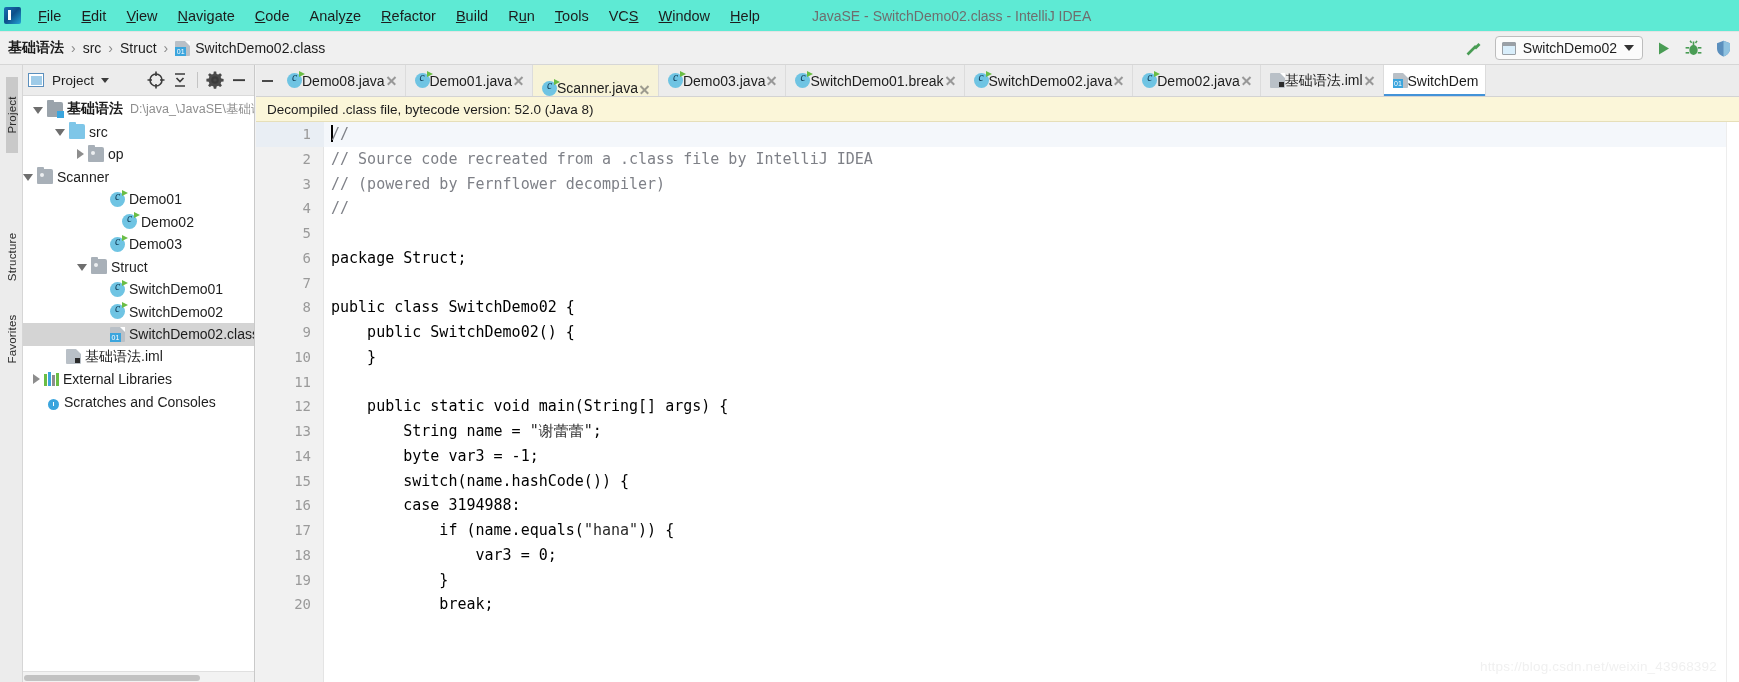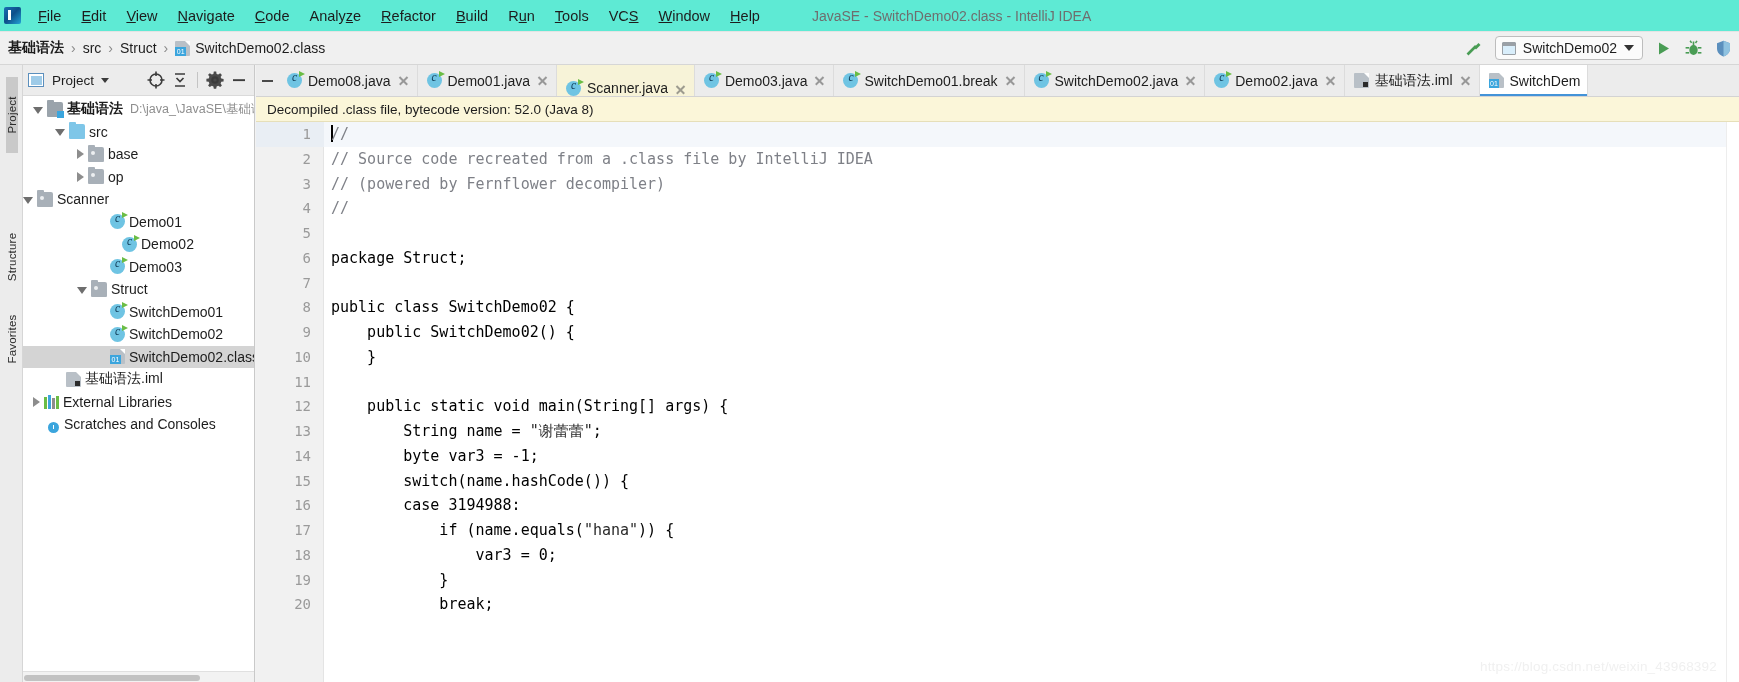--- a/index.html
+++ b/index.html
@@ -372,21 +372,21 @@
   .tab-hide {
     width: 22px;
     display: flex; align-items: center; justify-content: center;
     flex: 0 0 auto;
   }
   .tab-hide i {
     width: 11px; height: 2px; background: #4a4a4a; display: block;
   }
   .tab {
     display: flex; align-items: center;
-    gap: 6px;
+    gap: 0;
     padding: 0 7px 0 9px;
     font-size: 14px;
     color: #1d1d1d;
     white-space: nowrap;
     flex: 0 0 auto;
     position: relative;
     border-right: 1px solid #dcdcdc;
   }
   .tab.highlight { background: #f7f3d8; align-items: flex-end; }
   .tab.active { background: #ffffff; }
@@ -624,25 +624,20 @@
         <div class="trow" style="padding-left: 10px;">
           <span class="twist open"></span>
           <span class="ico ico-modroot"></span>
           <span class="tlabel bold">基础语法</span>
           <span class="tpath">D:\java_\JavaSE\基础语</span>
         </div>
         <div class="trow" style="padding-left: 32px;">
           <span class="twist open"></span>
           <span class="ico ico-srcfolder"></span>
           <span class="tlabel">src</span>
-        </div>
-        <div class="trow" style="padding-left: 54px;">
-          <span class="twist closed"></span>
-          <span class="ico ico-pkg"></span>
-          <span class="tlabel">base</span>
         </div>
         <div class="trow" style="padding-left: 54px;">
           <span class="twist closed"></span>
           <span class="ico ico-pkg"></span>
           <span class="tlabel">op</span>
         </div>
         <div class="trow" style="">
           <span class="twist open"></span>
           <span class="ico ico-pkg"></span>
           <span class="tlabel">Scanner</span>

